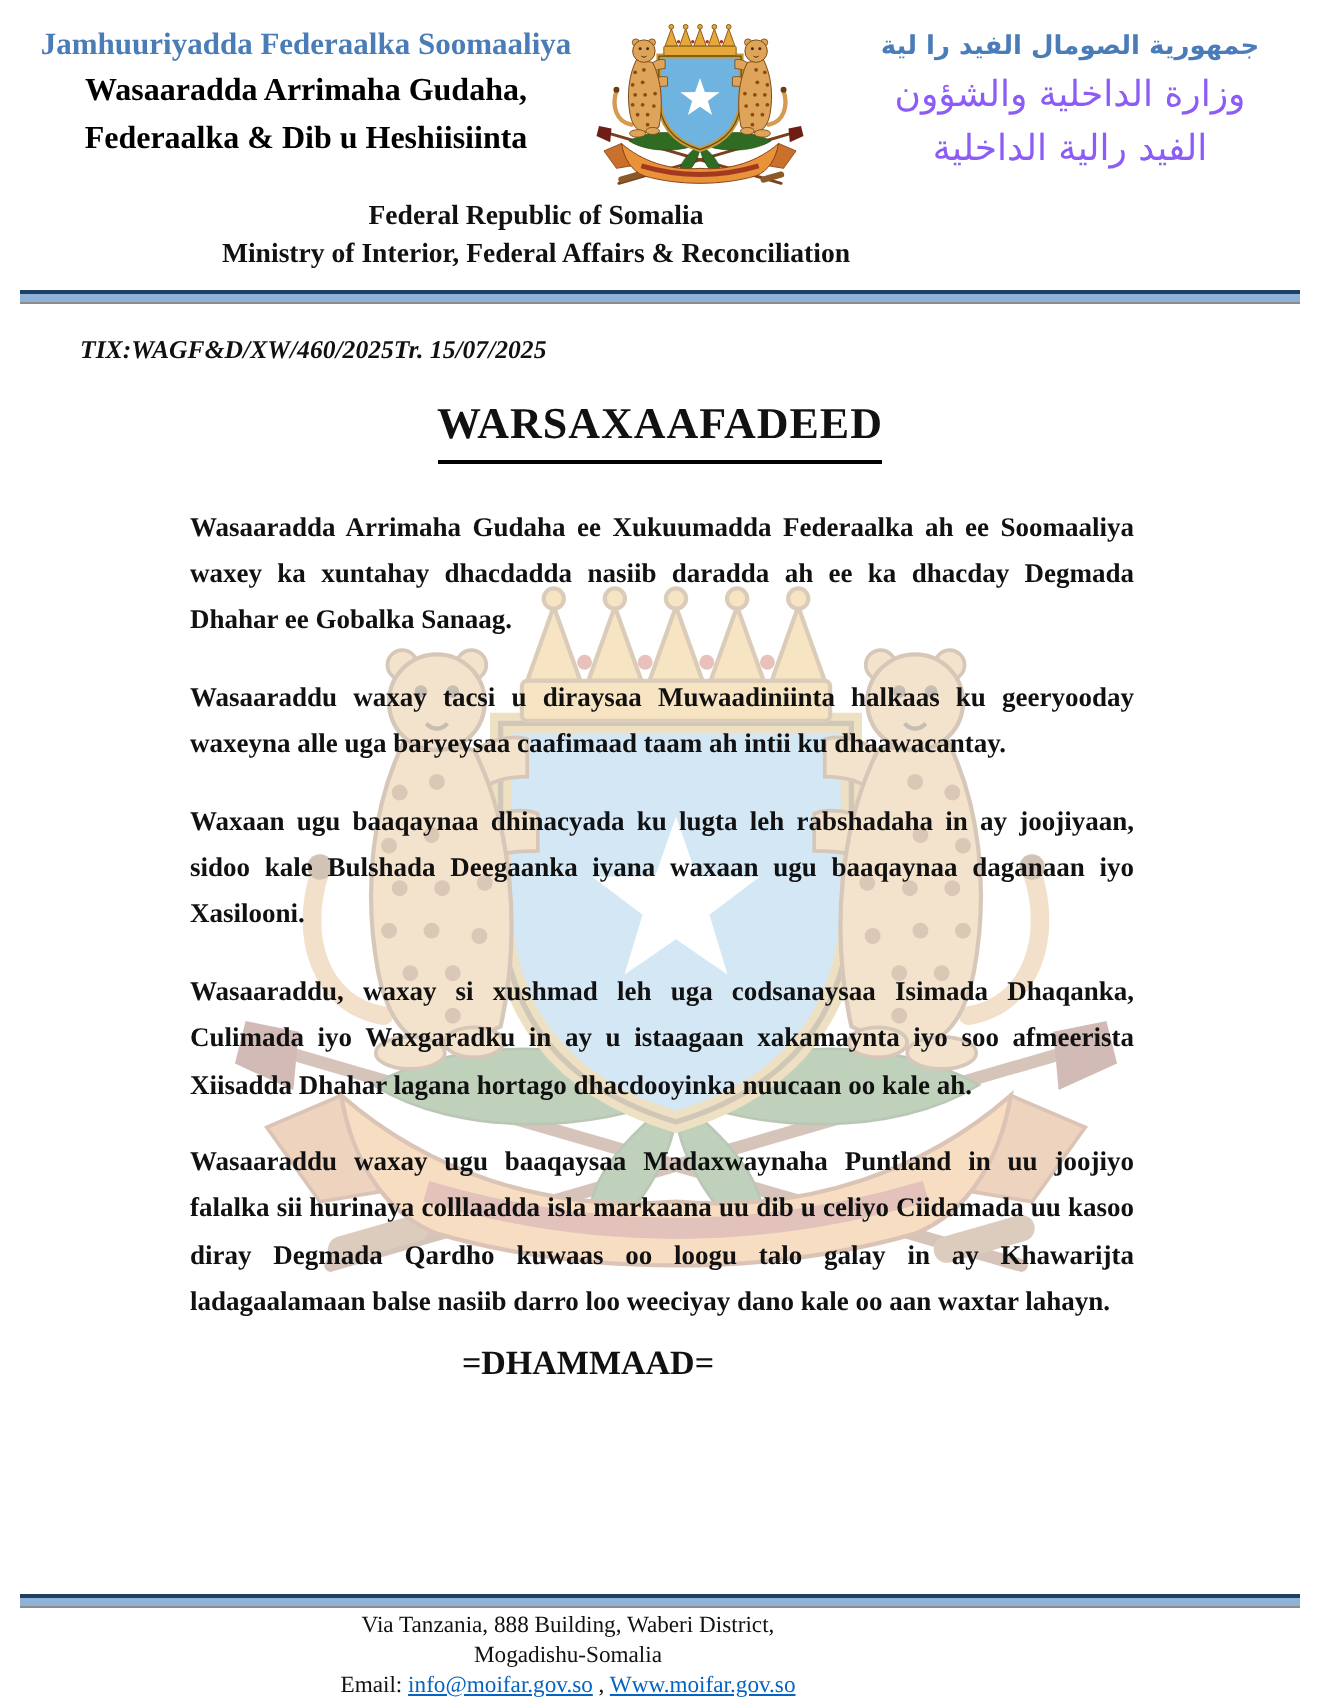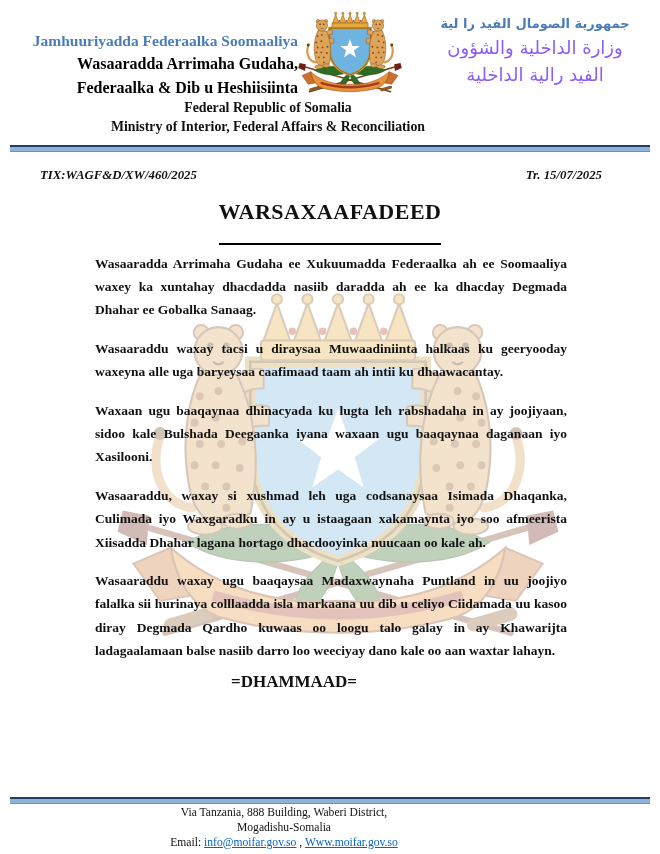--- a/index.html
+++ b/index.html
@@ -2,39 +2,39 @@
 <html><head>
 <meta charset="utf-8">
 <style>
   html,body{margin:0;padding:0;background:#fff;}
   .page{
     position:relative;width:660px;height:854px;background:#ffffff;
     font-family:"Liberation Serif","DejaVu Serif",serif;color:#111;
     overflow:hidden;margin:0 auto;
   }
   
-  .hdr-left{position:absolute;left:8px;top:30px;width:290px;text-align:right;font-weight:bold;}
+  .hdr-left{position:absolute;left:8px;top:12px;width:290px;text-align:center;font-weight:bold;}
   .hdr-left .l1{color:#4a7cb8;font-size:15.5px;line-height:1.45;}
   .hdr-left .l2,.hdr-left .l3{color:#000;font-size:16px;line-height:1.5;}
   .hdr-emblem{position:absolute;left:297px;top:7px;width:106px;height:92px;}
   .hdr-emblem svg{width:100%;height:100%;}
   .hdr-right{position:absolute;left:415px;top:14px;width:240px;text-align:center;direction:rtl;font-family:"DejaVu Sans","Liberation Serif",sans-serif;}
   .hdr-right .a1{color:#4a7cb8;font-weight:bold;font-size:13px;line-height:1.5;}
   .hdr-right .a2,.hdr-right .a3{color:#8b5cf6;font-size:18px;line-height:1.5;}
   .hdr-eng{position:absolute;left:0;top:99px;width:536px;text-align:center;font-weight:bold;font-size:13.8px;line-height:1.35;}
   
   .rule{position:absolute;left:10px;right:10px;height:4px;background:#8fb2d9;border-top:2px solid #1f3f63;border-bottom:1px solid #8c8c8c;}
   .rule-top{top:145px;}
   .rule-bottom{top:797px;}
   
-  .ref-row{position:absolute;left:40px;right:58px;top:168px;display:flex;justify-content:space-between;
+  .ref-row{position:absolute;left:40px;right:58px;top:168px;display:flex;
            font-weight:bold;font-style:italic;font-size:12.8px;}
   
   .title-wrap{position:absolute;left:0;top:199px;width:660px;text-align:center;}
-  .doc-title{display:inline-block;font-weight:bold;font-size:22px;letter-spacing:.5px;border-bottom:2.5px solid #000;padding-bottom:18px;}
+  .doc-title{display:inline-block;font-weight:bold;font-size:22px;letter-spacing:.5px;border-bottom:2.5px solid #000;padding-bottom:5px;}
   
   .body-text{position:absolute;left:95px;top:252px;width:472px;font-size:13.5px;line-height:23.2px;text-align:justify;z-index:2;font-weight:bold;}
   .body-text p{margin:0 0 15.5px 0;}
   .closing{position:absolute;left:0;top:672px;width:588px;text-align:center;font-weight:bold;font-size:17px;z-index:2;}
   
   .watermark{position:absolute;left:112px;top:282px;width:452px;height:372px;opacity:.30;z-index:1;pointer-events:none;}
   .watermark svg{width:100%;height:100%;}
   
   .footer{position:absolute;left:0;top:806px;width:568px;text-align:center;font-size:11.6px;line-height:1.28;z-index:2;}
   .footer a{color:#0563C1;text-decoration:underline;}

